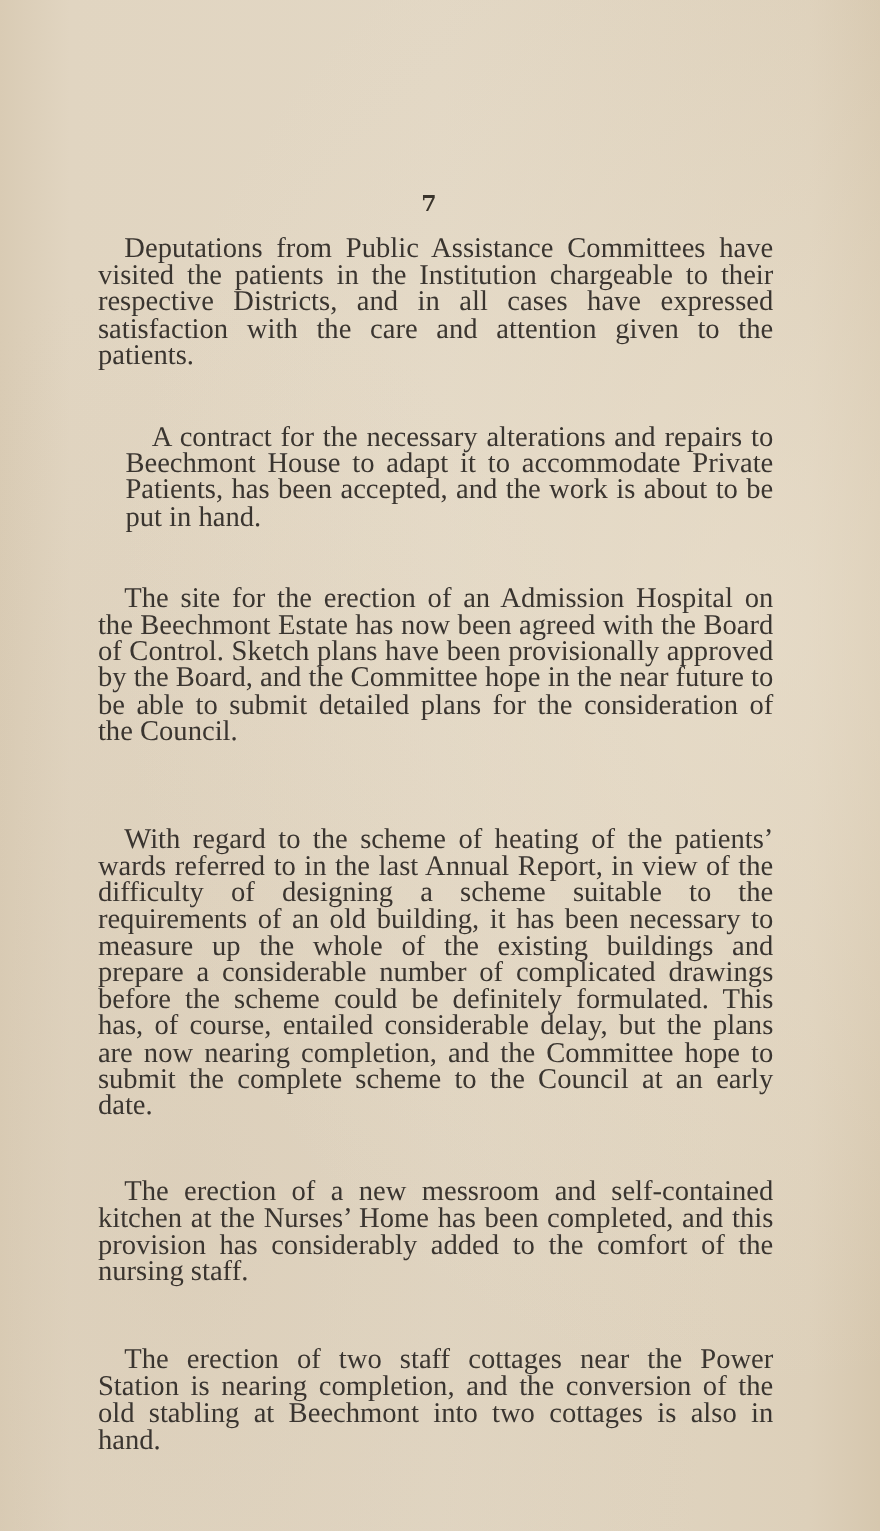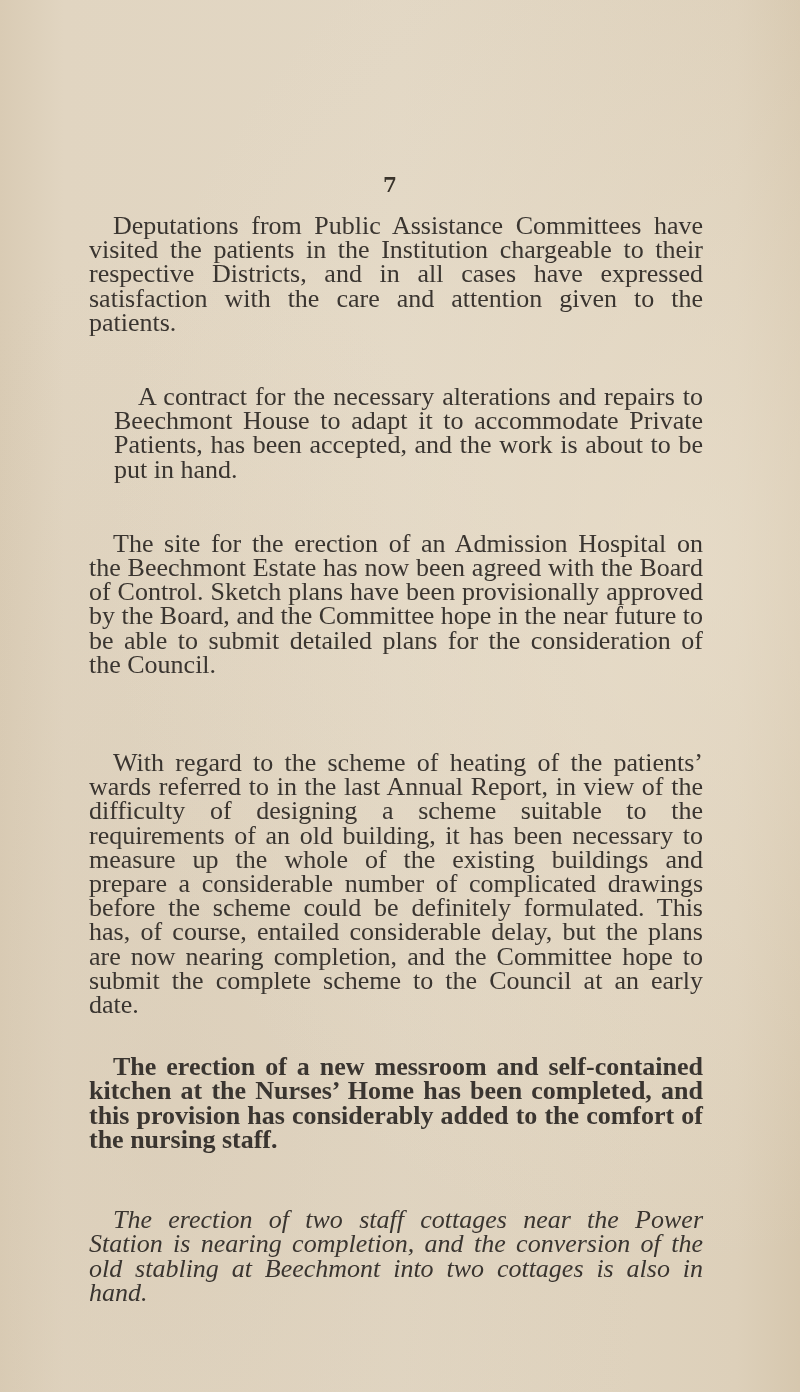--- a/index.html
+++ b/index.html
@@ -47,23 +47,23 @@
     .para {
       margin: 0 0 47px 0;
       text-align: justify;
       text-align-last: left;
       text-indent: 24px;
       hyphens: manual;
     }
     .para-1 { margin-bottom: 50px; }
     .para-2 { margin-bottom: 50px; margin-left: 25px; }
     .para-3 { margin-bottom: 74px; }
-    .para-4 { margin-bottom: 38px; }
-    .para-5 { margin-bottom: 56px; font-weight: bold; }
-    .para-6 { margin-bottom: 54px; font-style: italic; }
+    .para-4 { margin-bottom: 54px; }
+    .para-5 { margin-bottom: 56px; }
+    .para-6 { margin-bottom: 54px; }
   </style>
 </head>
 <body>
 
 <div class="page">
   <div class="page-number">7</div>
 
   <div class="body-text">
     <p class="para para-1">Deputations from Public Assistance Committees have visited the patients in the Institution chargeable to their respective Districts, and in all cases have ex­pressed satisfaction with the care and attention given to the patients.</p>
     <p class="para para-2">A contract for the necessary alterations and repairs to Beechmont House to adapt it to accommodate Private Patients, has been accepted, and the work is about to be put in hand.</p>

